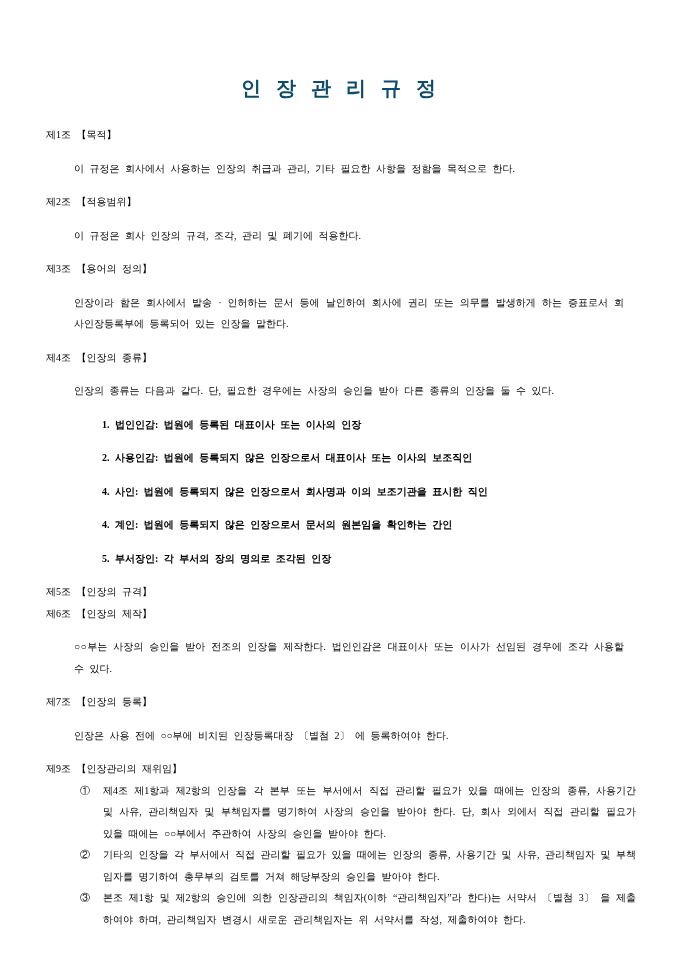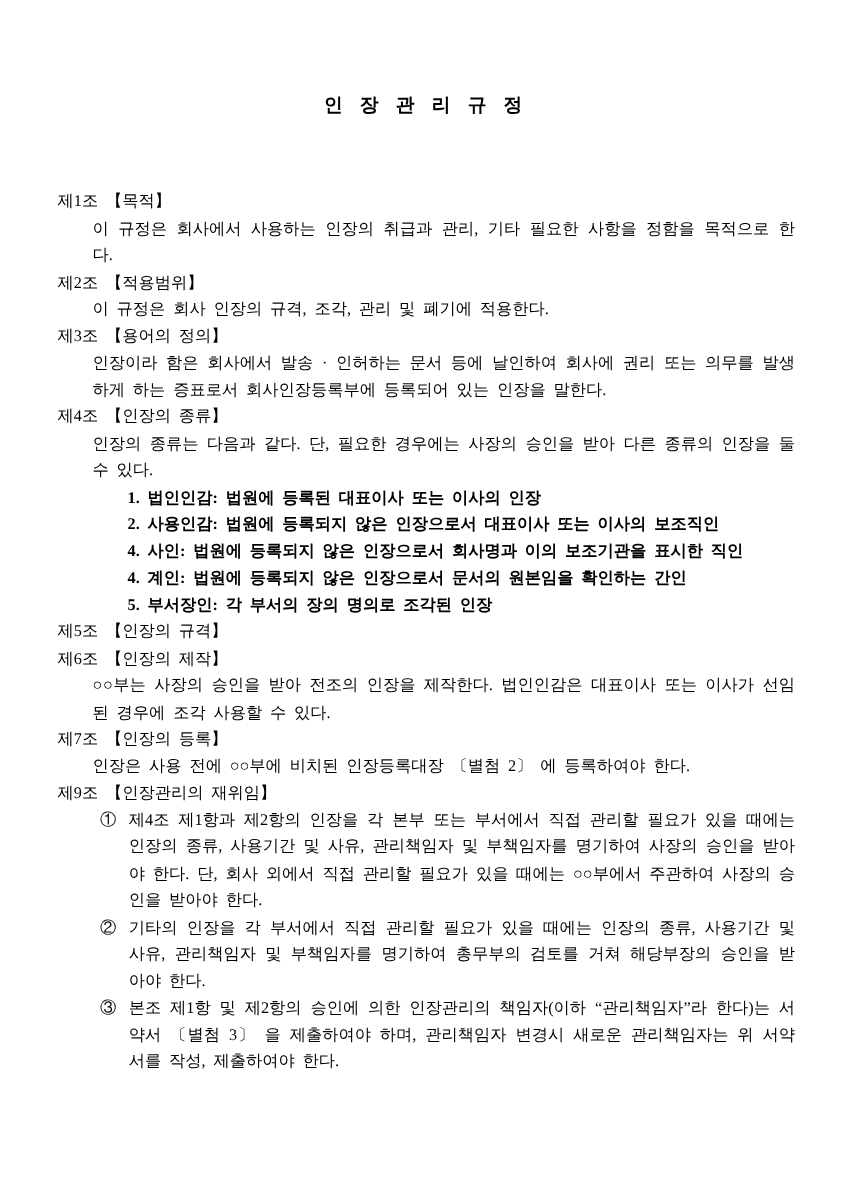--- a/index.html
+++ b/index.html
@@ -15,41 +15,41 @@
     font-family: "Liberation Serif", "DejaVu Serif", serif;
   }
   .page {
     box-sizing: border-box;
     width: 680px;
     height: 962px;
     padding: 76px 44px 20px 46px;
     background: #ffffff;
   }
   .doc-title {
-    margin: 0 0 56px 0;
+    margin: 0 0 24px 0;
     text-align: center;
-    font-size: 15px;
+    font-size: 20px;
     font-weight: bold;
     letter-spacing: 5px;
     line-height: 1.2;
-    color: #000000;
+    color: #0c4a6e;
   }
   .articles {
-    font-size: 13px;
+    font-size: 10px;
     line-height: 21.5px;
     text-align: justify;
     word-spacing: 3px;
   }
   article { margin: 0; }
   .article-heading {
     margin: 0;
     font-weight: normal;
     white-space: nowrap;
   }
-  p { margin: 0; }
+  p { margin: 12px; }
   p.body {
     margin-left: 28px;
   }
   p.item {
     margin-left: 56px;
     text-align: left;
     font-weight: bold;
   }
   .clause {
     position: relative;

